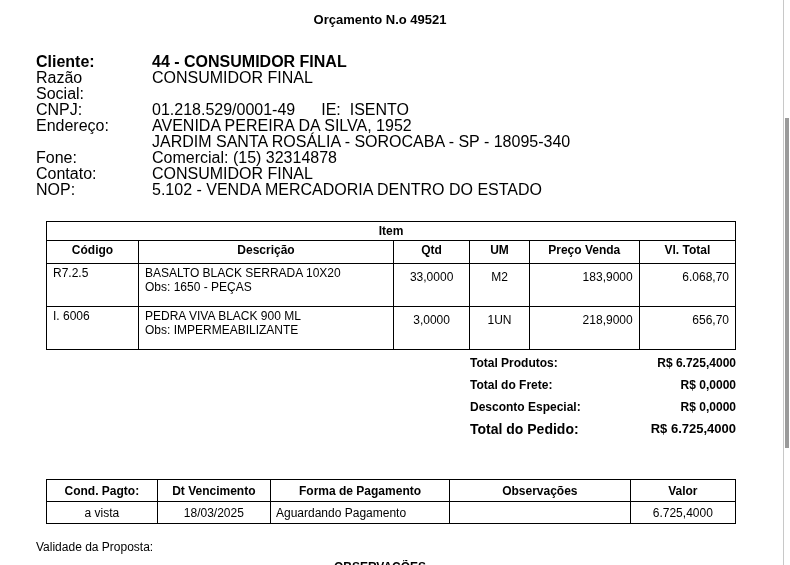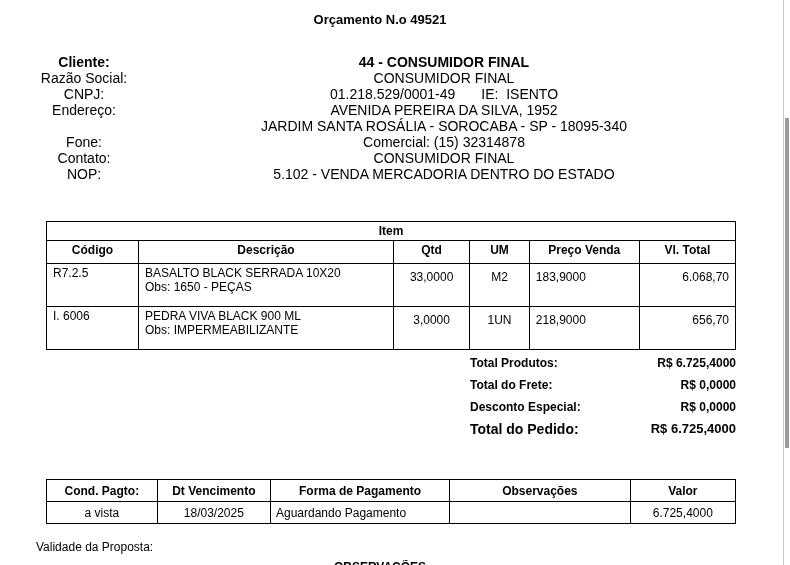--- a/index.html
+++ b/index.html
@@ -54,22 +54,21 @@
   
   .client-block {
     position: absolute;
     top: 54px;
     left: 36px;
     width: 700px;
   }
   .crow {
     display: flex;
     line-height: 16px;
-    font-size: 14px;
-    text-align: center;
+    font-size: 16px;
   }
   .clabel {
     width: 96px;
     flex: 0 0 96px;
   }
   .cval { flex: 1 1 auto; margin-left: 20px; }
   .bold { font-weight: bold; }
 
   .ie-gap { display: inline-block; width: 26px; }
 
@@ -95,21 +94,21 @@
   }
   .items-table .colhead {
     text-align: center;
     font-weight: bold;
     height: 18px;
   }
   .cell-codigo { width: 88px; text-align: left; }
   .cell-desc   { width: 270px; }
   .cell-qtd    { width: 68px; text-align: center; }
   .cell-um     { width: 52px; text-align: center; }
-  .cell-preco  { width: 108px; text-align: left; }
+  .cell-preco  { width: 108px; text-align: right; }
   .cell-total  { width: 92px; text-align: right; }
   .row-body td { height: 34px; }
   .row-body .cell-qtd,
   .row-body .cell-um,
   .row-body .cell-preco,
   .row-body .cell-total { vertical-align: top; padding-top: 6px; }
   .obs { display: block; }
 
   
   .totals {

